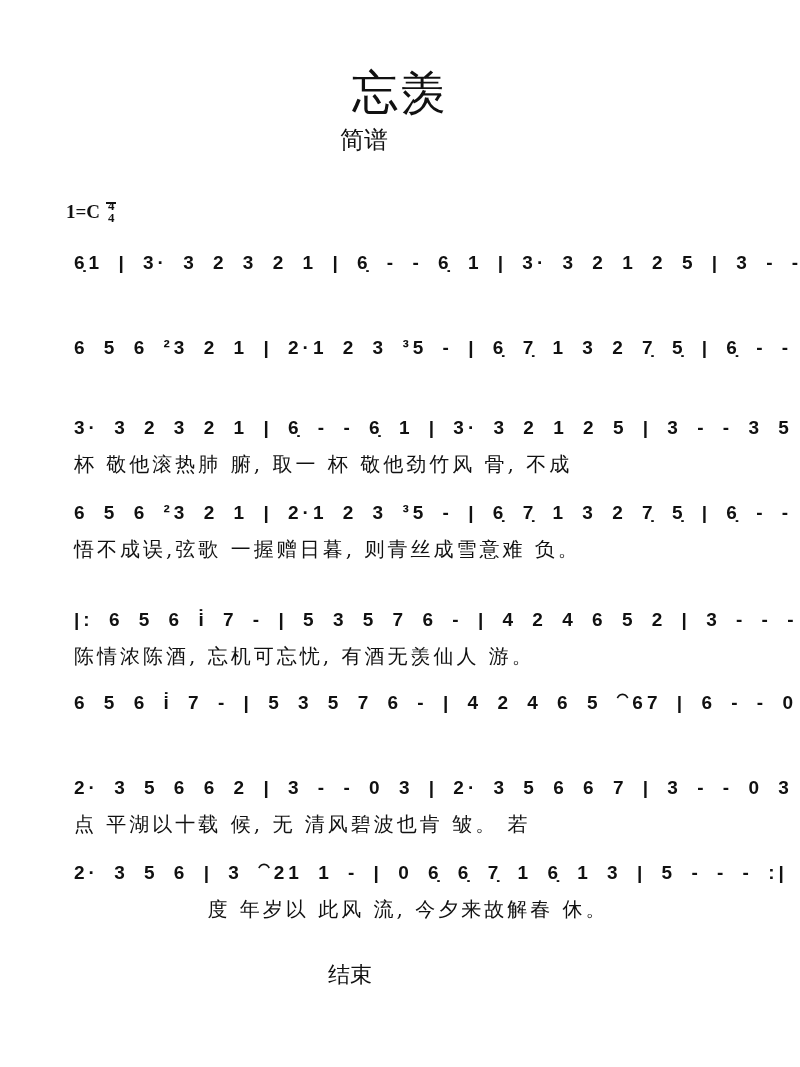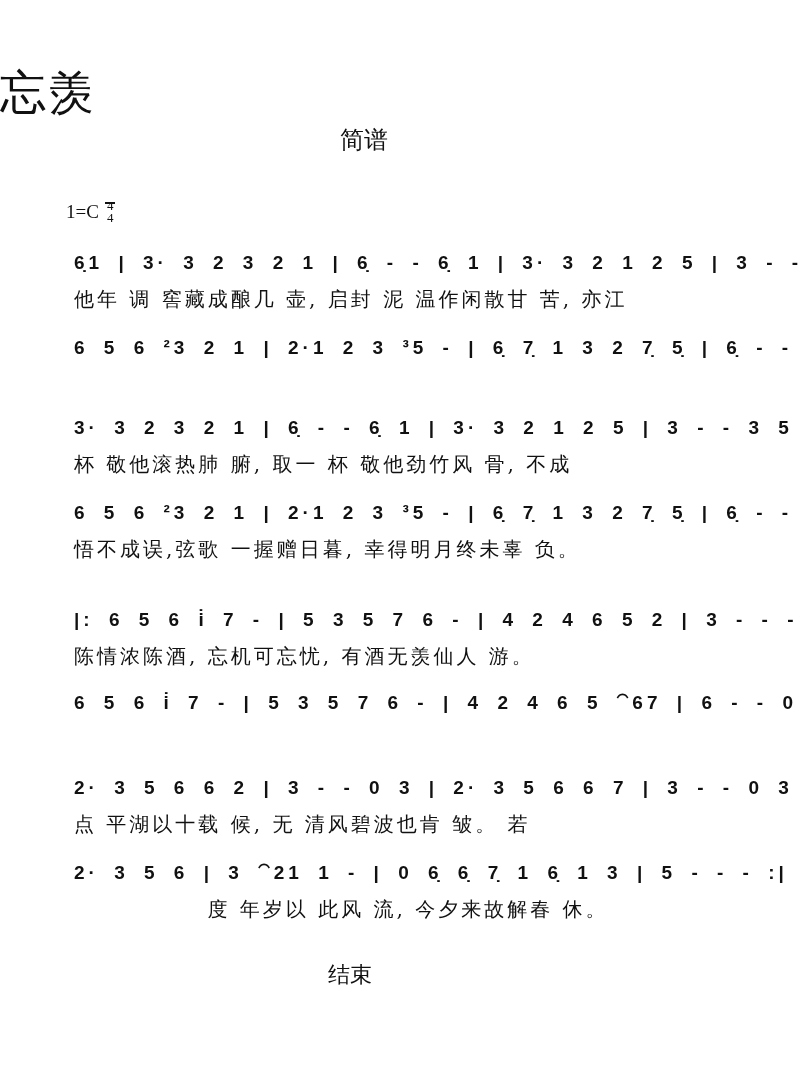--- a/index.html
+++ b/index.html
@@ -1,19 +1,19 @@
 <!DOCTYPE html>
 <html><head>
 <meta charset="utf-8">
 <style>
   html, body { margin: 0; padding: 0; background: #ffffff; }
   body { width: 800px; height: 1067px; position: relative; overflow: hidden; font-family: "DejaVu Sans", sans-serif; color: #111; }
-  .title { position: absolute; top: 62px; left: 0; width: 800px; font-size: 46px; font-weight: normal; letter-spacing: 2px; }
+  .title { position: absolute; top: 62px; left: 0; width: 800px; text-align: center; font-size: 46px; font-weight: normal; letter-spacing: 2px; }
   .subtitle { position: absolute; top: 124px; left: 0; width: 728px; text-align: center; font-size: 24px; }
-  .key { position: absolute; top: 200px; left: 66px; font-family: "Liberation Serif", serif; font-weight: normal; font-size: 19px; display: flex; align-items: center; }
+  .key { position: absolute; top: 200px; left: 66px; font-family: "Liberation Serif", serif; font-weight: bold; font-size: 19px; display: flex; align-items: center; }
   .key .frac { display: inline-flex; flex-direction: column; align-items: center; margin-left: 8px; font-size: 13px; line-height: 12px; }
   .key .frac .bar { width: 10px; height: 1.5px; background: #111; }
   .row { position: absolute; left: 74px; width: 668px; height: 70px; }
   .notes { position: absolute; top: 0; left: 0; width: 100%; height: 40px; }
   .lyrics { position: absolute; top: 38px; left: 0; width: 100%; font-family: "DejaVu Serif", serif; font-size: 20px; letter-spacing: 3px; white-space: pre; }
   .bar { position: absolute; top: 2px; width: 1.6px; height: 26px; background: #222; }
   .end { position: absolute; top: 960px; left: 0; width: 700px; text-align: center; font-size: 22px; }
 </style>
 </head>
 <body>
@@ -25,32 +25,31 @@
   <span class="frac">
     <span>4</span>
     <span class="bar"></span>
     <span>4</span>
   </span>
 </div>
 
 <div id="score">
     <div class="row" style="top: 248px;">
       <div class="notes" style="font-family: &quot;Liberation Sans&quot;, sans-serif; font-weight: bold; font-size: 19px; white-space: pre; letter-spacing: 4px; word-spacing: 6px; line-height: 30px;">6̣1 | 3· 3 2 3 2 1 | 6̣ - - 6̣ 1 | 3· 3 2 1 2 5 | 3 - - 3 5 |</div>
-      <div class="lyrics">他年 调 窖藏成酿几 壶, 启封 泥 温作闲散甘 苦, 亦江</div>
     </div>
     <div class="row" style="top: 333px;">
       <div class="notes" style="font-family: &quot;Liberation Sans&quot;, sans-serif; font-weight: bold; font-size: 19px; white-space: pre; letter-spacing: 4px; word-spacing: 6px; line-height: 30px;">6 5 6 ²3 2 1 | 2·1 2 3 ³5 - | 6̣ 7̣ 1 3 2 7̣ 5̣ | 6̣ - - 6̣ 1 |</div>
     </div>
     <div class="row" style="top: 413px;">
       <div class="notes" style="font-family: &quot;Liberation Sans&quot;, sans-serif; font-weight: bold; font-size: 19px; white-space: pre; letter-spacing: 4px; word-spacing: 6px; line-height: 30px;">3· 3 2 3 2 1 | 6̣ - - 6̣ 1 | 3· 3 2 1 2 5 | 3 - - 3 5 |</div>
       <div class="lyrics">杯 敬他滚热肺 腑, 取一 杯 敬他劲竹风 骨, 不成</div>
     </div>
     <div class="row" style="top: 498px;">
       <div class="notes" style="font-family: &quot;Liberation Sans&quot;, sans-serif; font-weight: bold; font-size: 19px; white-space: pre; letter-spacing: 4px; word-spacing: 6px; line-height: 30px;">6 5 6 ²3 2 1 | 2·1 2 3 ³5 - | 6̣ 7̣ 1 3 2 7̣ 5̣ | 6̣ - - - |</div>
-      <div class="lyrics">悟不成误,弦歌 一握赠日暮, 幸得明月终未辜 负。</div>
+      <div class="lyrics">悟不成误,弦歌 一握赠日暮, 则青丝成雪意难 负。</div>
     </div>
     <div class="row" style="top: 605px;">
       <div class="notes" style="font-family: &quot;Liberation Sans&quot;, sans-serif; font-weight: bold; font-size: 19px; white-space: pre; letter-spacing: 4px; word-spacing: 6px; line-height: 30px;">|: 6 5 6 i̇ 7 - | 5 3 5 7 6 - | 4 2 4 6 5 2 | 3 - - - |</div>
       <div class="lyrics">陈情浓陈酒, 忘机可忘忧, 有酒无羡仙人 游。</div>
     </div>
     <div class="row" style="top: 688px;">
       <div class="notes" style="font-family: &quot;Liberation Sans&quot;, sans-serif; font-weight: bold; font-size: 19px; white-space: pre; letter-spacing: 4px; word-spacing: 6px; line-height: 30px;">6 5 6 i̇ 7 - | 5 3 5 7 6 - | 4 2 4 6 5 ⁀67 | 6 - - 0 3 |</div>
     </div>
     <div class="row" style="top: 773px;">
       <div class="notes" style="font-family: &quot;Liberation Sans&quot;, sans-serif; font-weight: bold; font-size: 19px; white-space: pre; letter-spacing: 4px; word-spacing: 6px; line-height: 30px;">2· 3 5 6 6 2 | 3 - - 0 3 | 2· 3 5 6 6 7 | 3 - - 0 3 |</div>

